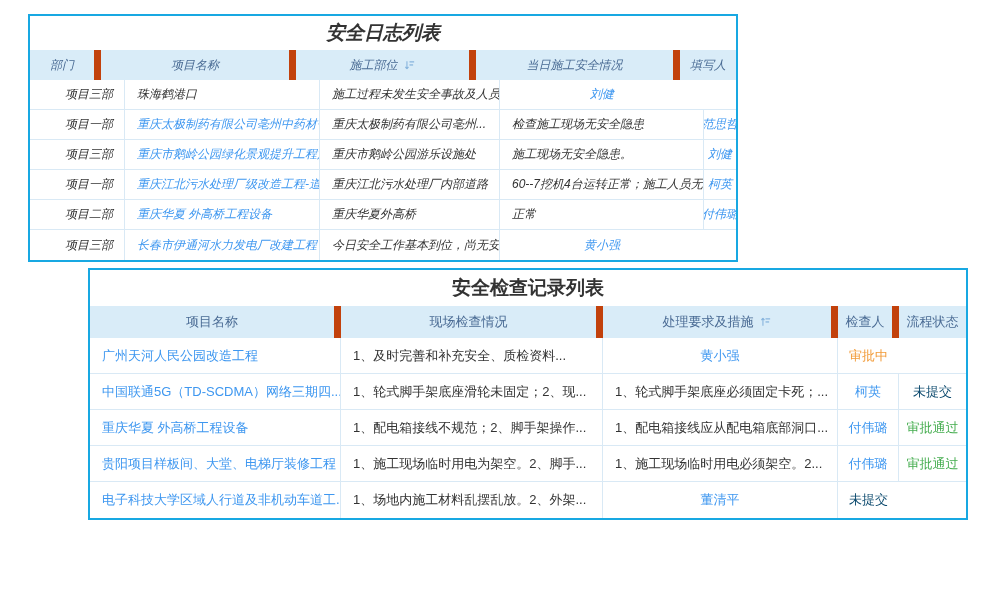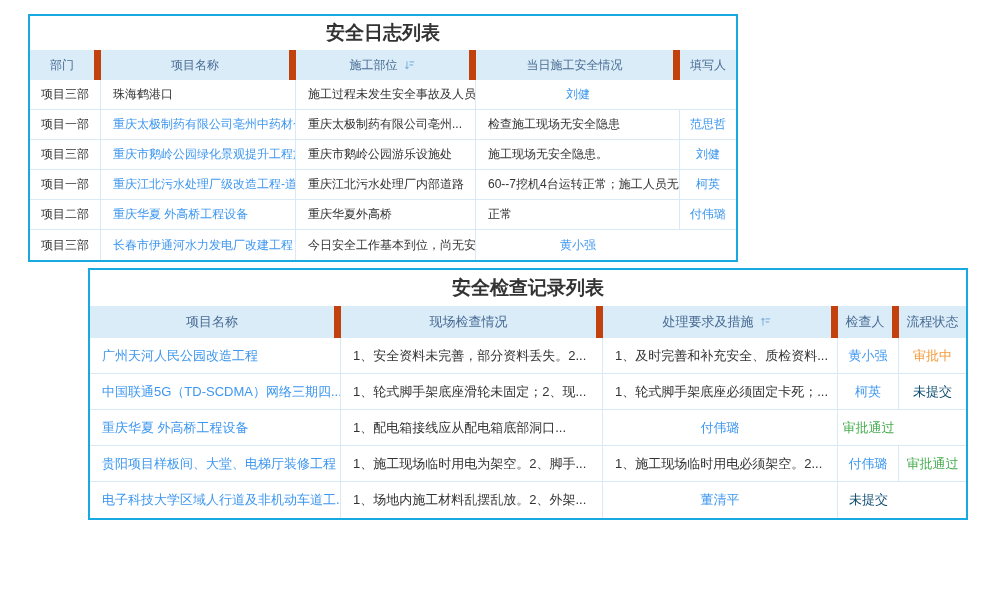--- a/index.html
+++ b/index.html
@@ -1,42 +1,42 @@
 <!DOCTYPE html>
 <html><head>
 <meta charset="utf-8">
 <style>
   * { margin:0; padding:0; box-sizing:border-box; }
   html,body { background:#fff; }
   body { font-family:"Liberation Sans", sans-serif; }
   .page { position:relative; width:1000px; height:600px; background:#ffffff; overflow:hidden; }
 
   .tbl { position:absolute; background:#fff; border:2px solid #18a8e2; }
-  .tbl-log { left:28px; top:14px; width:710px; height:248px; }
+  .tbl-log { left:28px; top:14px; width:710px; height:248px;font-style:italic; }
   .tbl-insp { left:88px; top:268px; width:880px; height:252px; }
 
   .tbl-title { display:flex; align-items:center; justify-content:center;
                font-size:19px; font-weight:700; color:#333; }
   .tbl-log .tbl-title { height:34px; }
   .tbl-insp .tbl-title { height:36px; }
 
   .grid-row { display:grid; align-items:stretch; }
   .t1 { grid-template-columns:71px 195px 180px 204px 1fr; }
   .t2 { grid-template-columns:251px 262px 235px 61px 1fr; }
 
   .hrow { background:#d9ecf8; color:#4a6b94; }
   .tbl-log .hrow { height:30px; font-size:12px; }
   .tbl-insp .hrow { height:32px; font-size:13px; }
   .hcell { display:flex; align-items:center; justify-content:center; gap:5px;
            border-right:7px solid #c2410c; overflow:hidden; white-space:nowrap; }
   .hcell:last-child { border-right:none; }
 
   .row { border-bottom:1px solid #d9e9f5; color:#333; }
   .row:last-child { border-bottom:none; }
-  .tbl-log .row { height:30px; font-size:12px; }
+  .tbl-log .row { height:30px; font-size:12px;padding-left:24px; }
   .tbl-insp .row { height:36px; font-size:13px; }
   .cell { display:flex; align-items:center; padding:0 12px;
           border-right:1px solid #d9e9f5; overflow:hidden; white-space:nowrap; }
   .cell:last-child { border-right:none; }
   .center { justify-content:center; padding:0 4px; }
   .link { color:#3e97f0; cursor:pointer; }
 
   .status[data-status="approving"]   { color:#f29b38; }
   .status[data-status="unsubmitted"] { color:#0c4a6e; }
   .status[data-status="approved"]    { color:#45ad4f; }
@@ -125,34 +125,34 @@
             <rect x="7" y="6.2" width="4.2" height="1.5" fill="#8ab6de"></rect>
           </svg>
         </span>
       </div>
       <div class="hcell">检查人</div>
       <div class="hcell">流程状态</div>
     </div>
 
     <div class="grid-row t2 row">
       <div class="cell link">广州天河人民公园改造工程</div>
-      <div class="cell">1、安全资料未完善，部分资料丢失。2...</div>
       <div class="cell">1、及时完善和补充安全、质检资料...</div>
       <div class="cell center link">黄小强</div>
       <div class="cell center status" data-status="approving">审批中</div>
     </div>
     <div class="grid-row t2 row">
       <div class="cell link">中国联通5G（TD-SCDMA）网络三期四...</div>
       <div class="cell">1、轮式脚手架底座滑轮未固定；2、现...</div>
       <div class="cell">1、轮式脚手架底座必须固定卡死；...</div>
       <div class="cell center link">柯英</div>
       <div class="cell center status" data-status="unsubmitted">未提交</div>
     </div>
     <div class="grid-row t2 row">
       <div class="cell link">重庆华夏 外高桥工程设备</div>
+      <div class="cell">1、配电箱接线不规范；2、脚手架操作...</div>
       <div class="cell">1、配电箱接线应从配电箱底部洞口...</div>
       <div class="cell center link">付伟璐</div>
       <div class="cell center status" data-status="approved">审批通过</div>
     </div>
     <div class="grid-row t2 row">
       <div class="cell link">贵阳项目样板间、大堂、电梯厅装修工程</div>
       <div class="cell">1、施工现场临时用电为架空。2、脚手...</div>
       <div class="cell">1、施工现场临时用电必须架空。2...</div>
       <div class="cell center link">付伟璐</div>
       <div class="cell center status" data-status="approved">审批通过</div>

